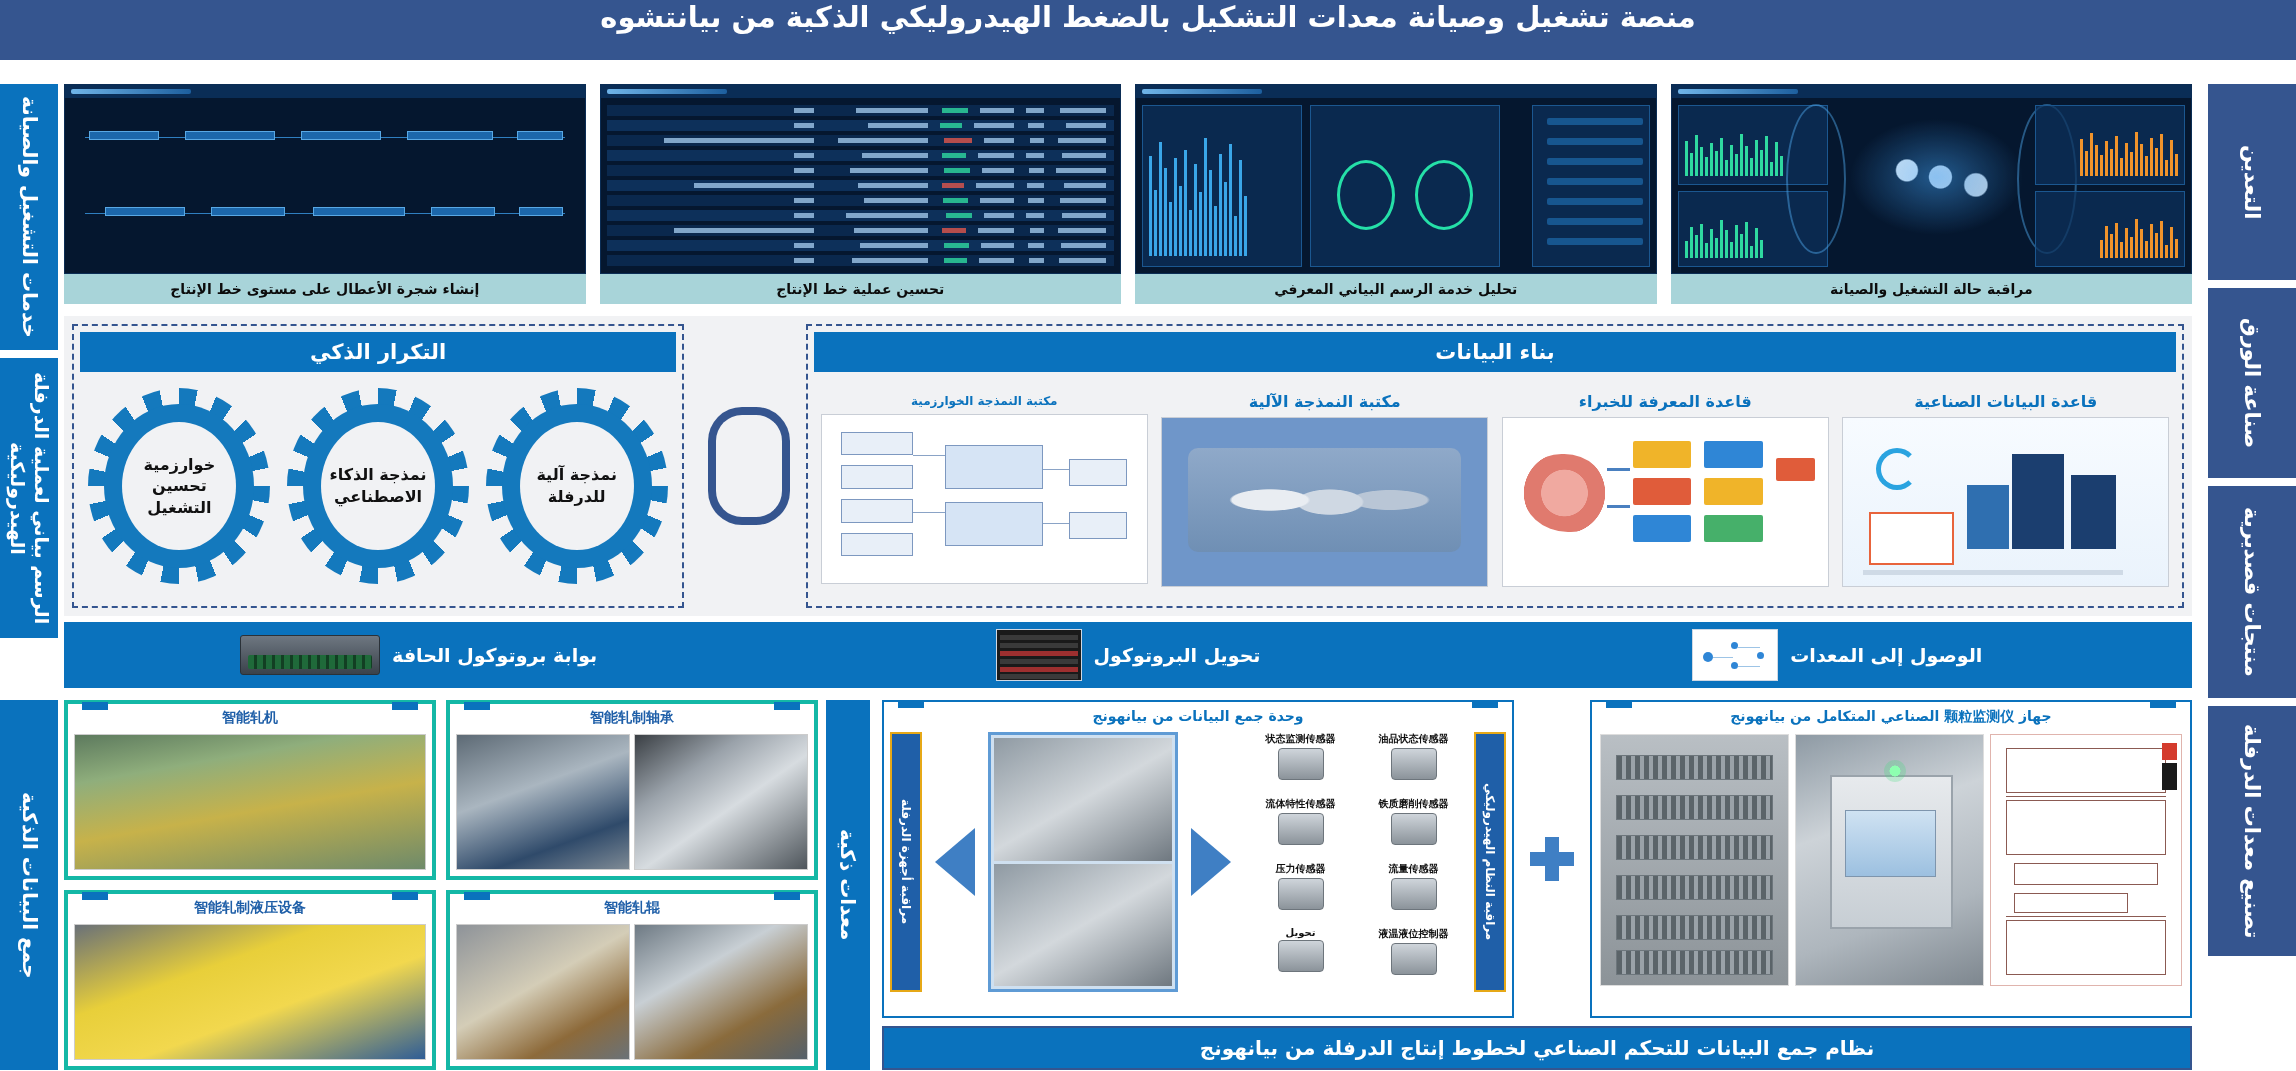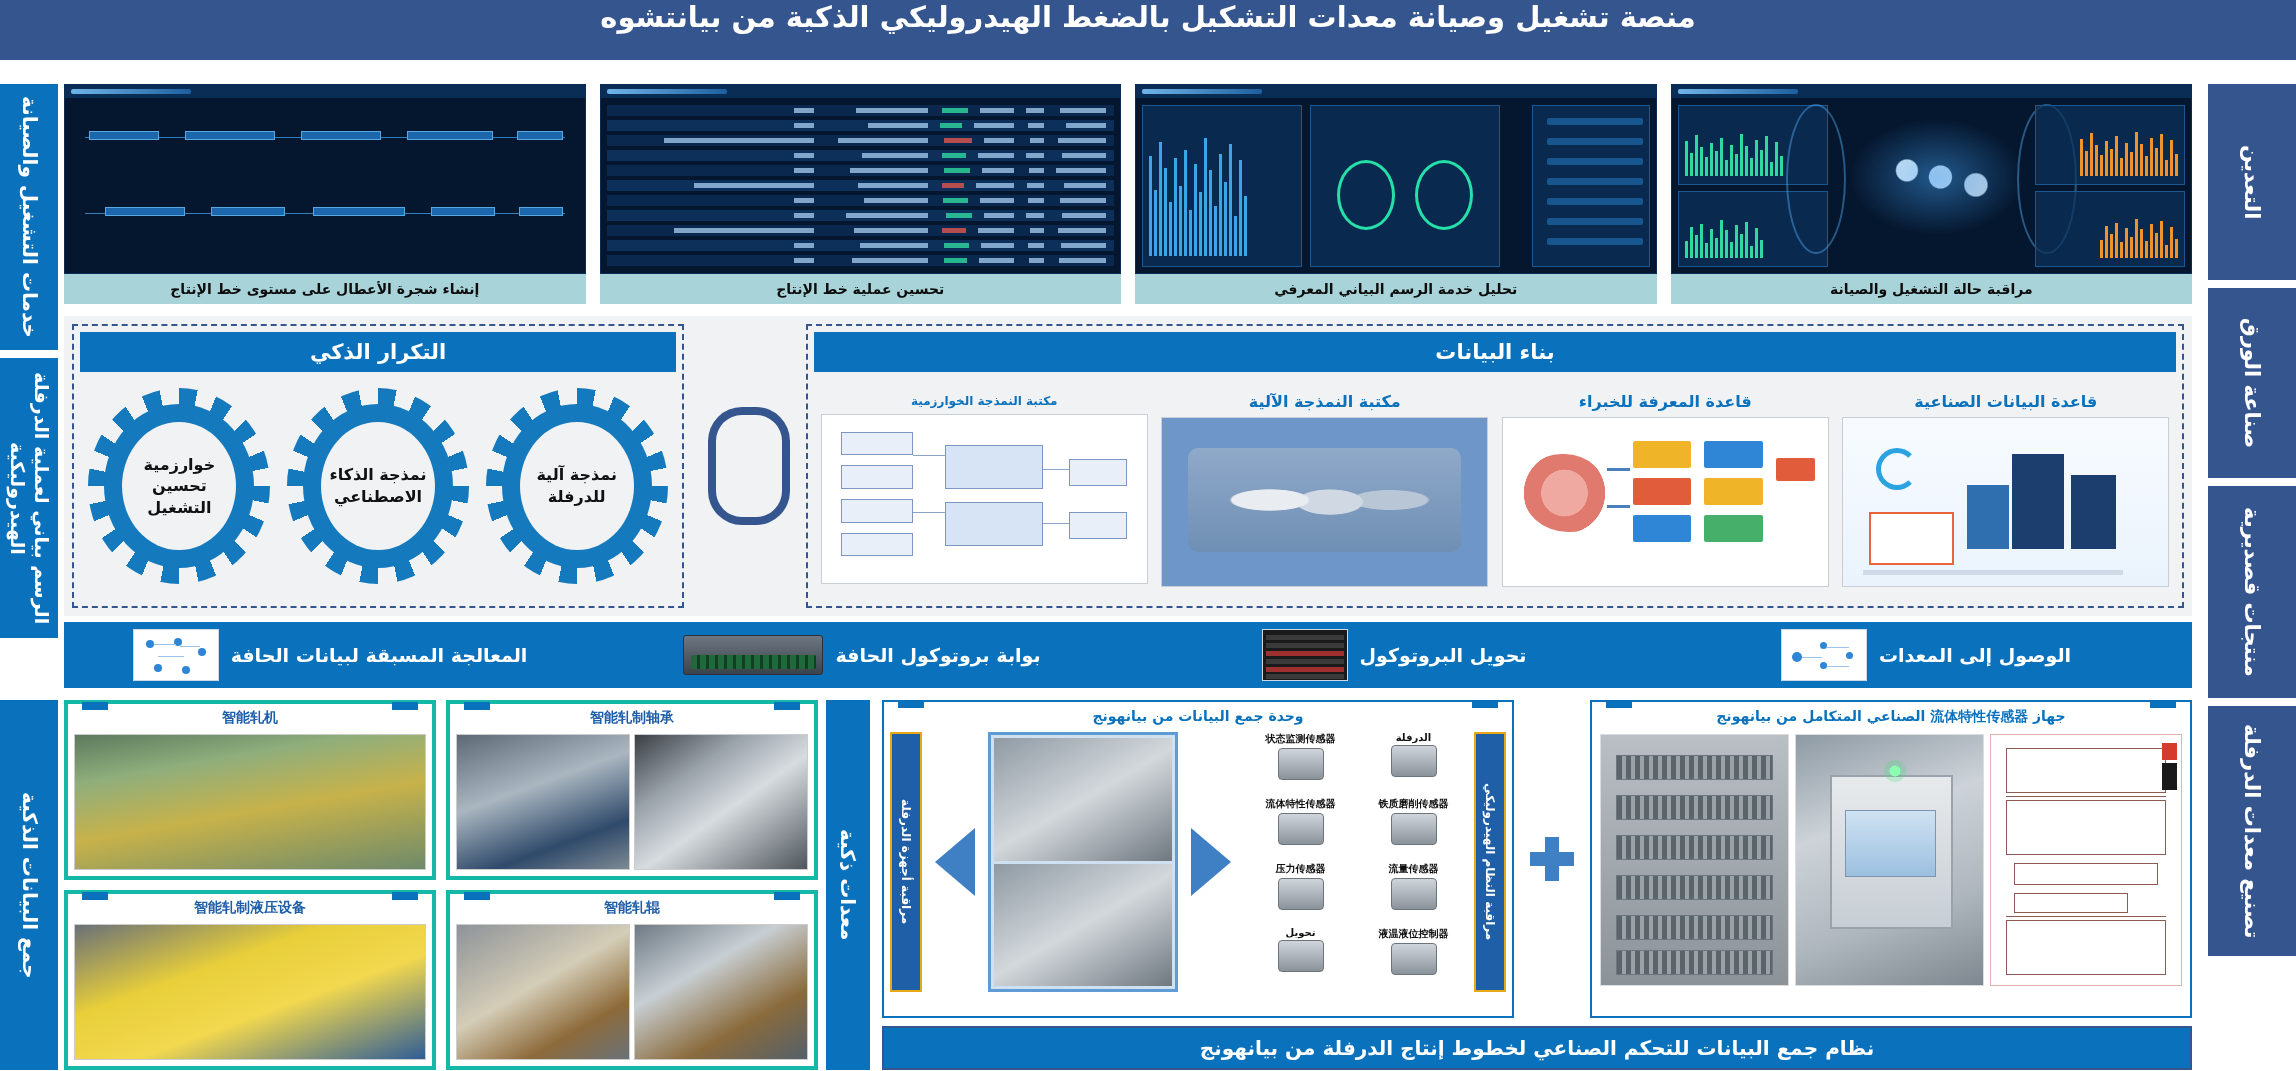--- a/index.html
+++ b/index.html
@@ -663,44 +663,31 @@
       </span>
     </div>
 
     <div class="pitem">
       <span class="plbl">بوابة بروتوكول الحافة</span>
       <span class="picon srv">
         <i class="srvbox"></i>
       </span>
     </div>
 
-    <div class="pitem">
-      <span class="plbl">المعالجة المسبقة لبيانات الحافة</span>
-      <span class="picon">
-        <i class="netdot" style="left:12px;top:10px;width:8px;height:8px;"></i>
-        <i class="netdot" style="left:40px;top:8px;width:8px;height:8px;"></i>
-        <i class="netdot" style="left:64px;top:18px;width:8px;height:8px;"></i>
-        <i class="netdot" style="left:20px;top:34px;width:8px;height:8px;"></i>
-        <i class="netdot" style="left:48px;top:36px;width:8px;height:8px;"></i>
-        <i class="netln" style="left:20px;top:14px;width:22px;"></i>
-        <i class="netln" style="left:46px;top:16px;width:20px;"></i>
-        <i class="netln" style="left:24px;top:26px;width:26px;"></i>
-      </span>
-    </div>
   </div>
 
   <div class="row4">
 
     <div class="b-left">
       <div class="b-left-top">
 
         <div class="panel p-ctrl">
           <span class="corner l"></span>
             <span class="corner r"></span>
-          <div class="ptitle">جهاز 流体特性传感器 الصناعي المتكامل من بيانهونج</div>
+          <div class="ptitle">جهاز 颗粒监测仪 الصناعي المتكامل من بيانهونج</div>
           <div class="ctrlimgs">
             <div class="schem">
               <i class="sbox" style="left:8%;top:5%;width:84%;height:18%"></i>
               <i class="sbox" style="left:8%;top:26%;width:84%;height:22%"></i>
               <i class="sbox" style="left:12%;top:51%;width:76%;height:9%"></i>
               <i class="sbox" style="left:12%;top:63%;width:60%;height:8%"></i>
               <i class="sbox" style="left:8%;top:74%;width:84%;height:22%"></i>
               <i class="sline2" style="left:8%;top:24.5%;width:84%;height:1px"></i>
               <i class="sline2" style="left:8%;top:72.5%;width:84%;height:1px"></i>
               <i class="sbox" style="right:2%;top:3%;width:8%;height:7%;background:#d43b2d;border-color:#d43b2d"></i>
@@ -730,21 +717,21 @@
           <div class="ptitle">وحدة جمع البيانات من بيانهونج</div>
           <div class="dcwrap">
 
             <div class="vbar">
               <span class="vtxt">مراقبة النظام الهيدروليكي</span>
             </div>
 
             <div class="sensors">
               <div class="srow">
                 <div class="scell">
-                  <span class="slbl">الدرفلة</span>
+                  <span class="slbl">油品状态传感器</span>
                   <span class="sic"></span>
                 </div>
                 <div class="scell">
                   <span class="slbl">状态监测传感器</span>
                   <span class="sic"></span>
                 </div>
               </div>
               <div class="srow">
                 <div class="scell">
                   <span class="slbl">铁质磨削传感器</span>

